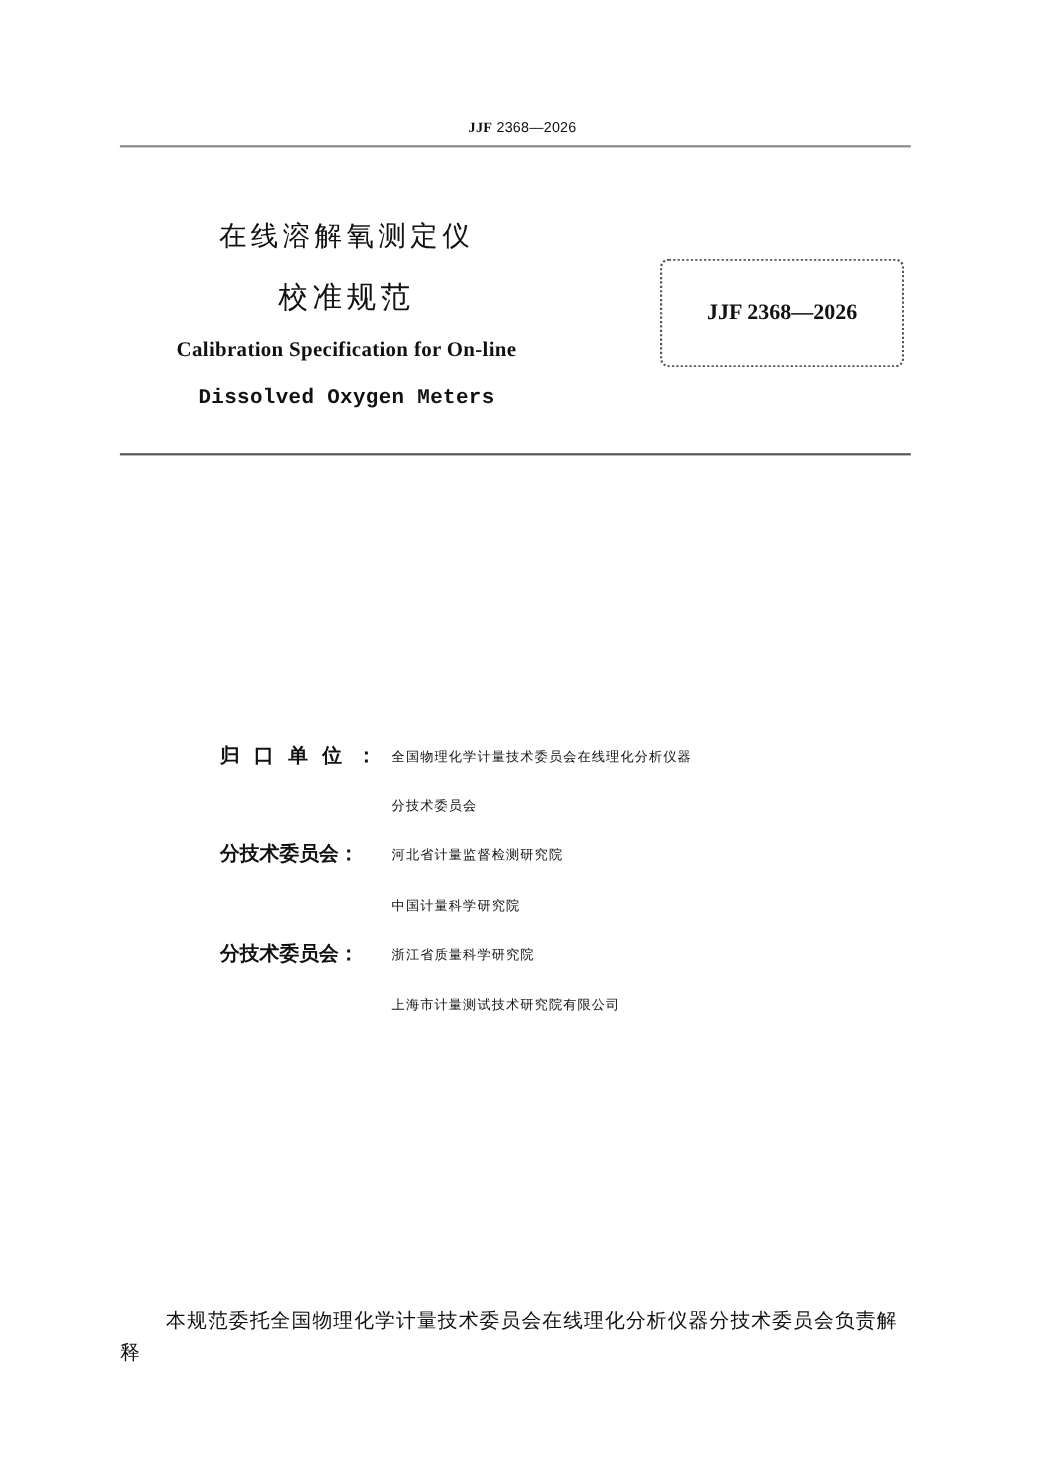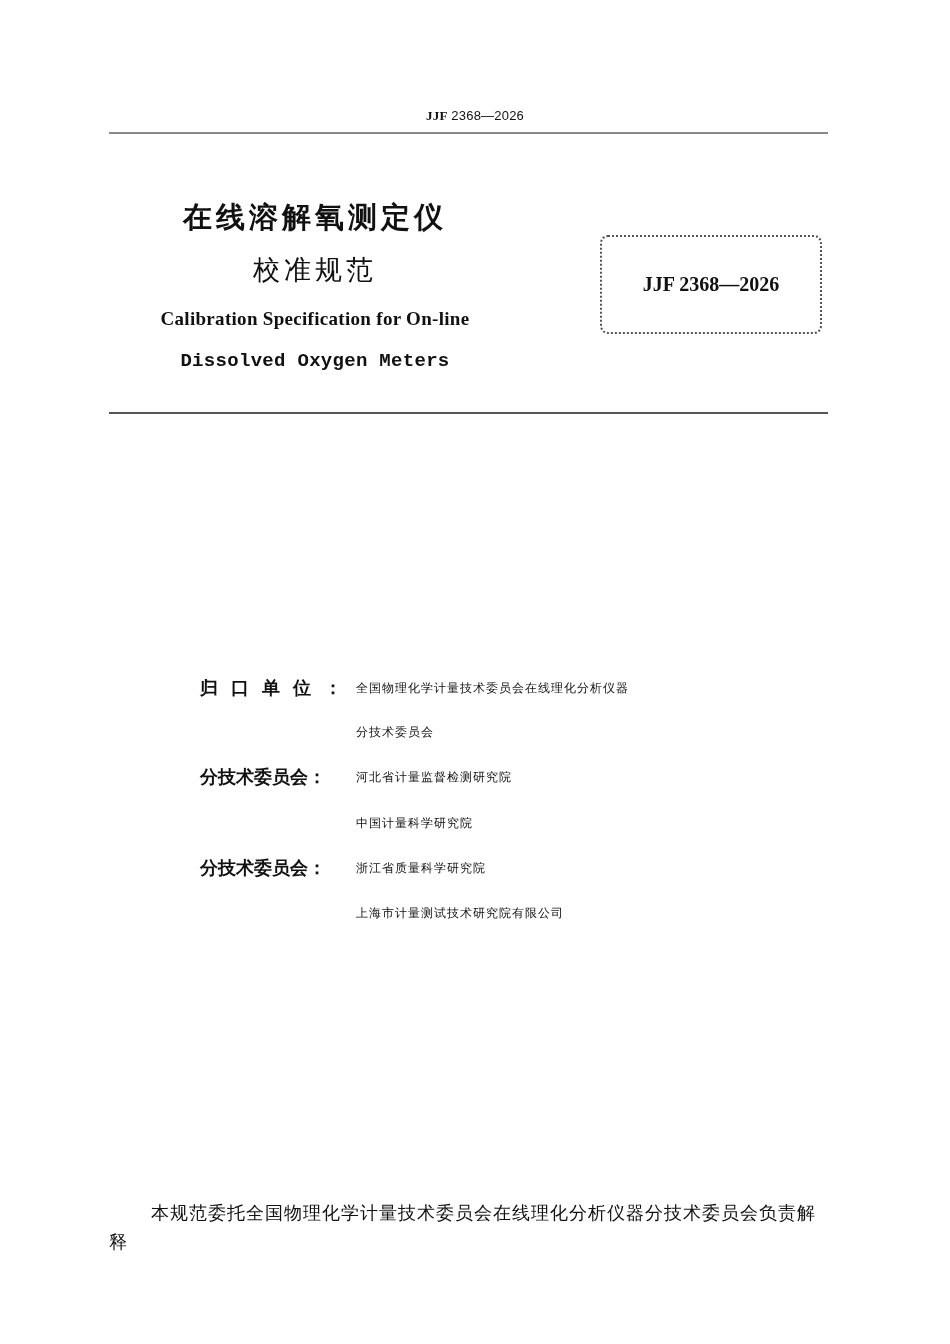--- a/index.html
+++ b/index.html
@@ -39,23 +39,23 @@
   .rule.top { top: 132px; height: 2px; background: #8a8a8a; }
   .rule.bottom { top: 412px; height: 2px; background: #555555; }
 
   .title-cn-1 {
     position: absolute;
     left: 130px;
     width: 370px;
     top: 198px;
     text-align: center;
     font-family: "DejaVu Sans", sans-serif;
-    font-size: 29px;
+    font-size: 25px;
     letter-spacing: 4px;
-    font-weight: bold;
+    font-weight: normal;
   }
   .title-cn-2 {
     position: absolute;
     left: 130px;
     width: 370px;
     top: 252px;
     text-align: center;
     font-size: 27px;
     letter-spacing: 4px;
   }
@@ -127,21 +127,20 @@
   }
   .footer-note {
     position: absolute;
     left: 109px;
     width: 722px;
     top: 1186px;
     font-size: 18px;
     line-height: 29px;
     text-indent: 42px;
     letter-spacing: 1px;
-    margin-top: 12px;
   }
 </style>
 </head>
 <body>
 
 <div class="running-header">
   <span class="code-prefix">JJF</span>
   <span>2368—2026</span>
 </div>
 <div class="rule top"></div>

